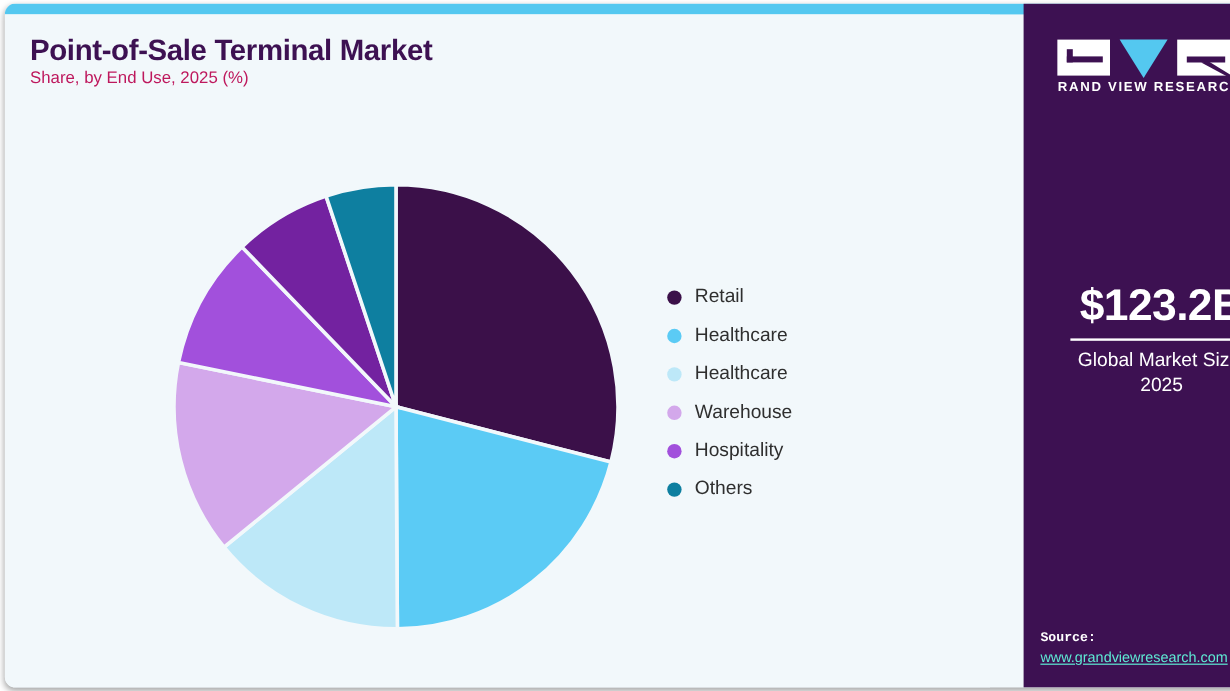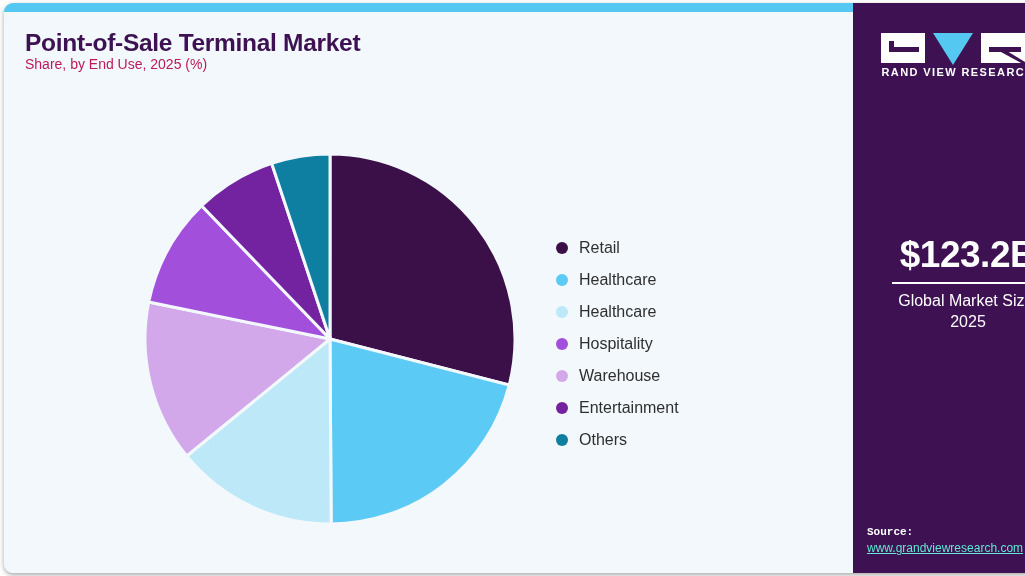--- a/index.html
+++ b/index.html
@@ -194,30 +194,26 @@
           </div>
           <div class="legend-item">
             <span class="legend-dot" style="background: rgb(91, 203, 245);"></span>
             <span class="legend-label">Healthcare</span>
           </div>
           <div class="legend-item">
             <span class="legend-dot" style="background: rgb(189, 232, 248);"></span>
             <span class="legend-label">Healthcare</span>
           </div>
           <div class="legend-item">
+            <span class="legend-dot" style="background: rgb(211, 168, 235);"></span>
+            <span class="legend-label">Warehouse</span>
+          </div>
+          <div class="legend-item">
             <span class="legend-dot" style="background: rgb(162, 80, 220);"></span>
             <span class="legend-label">Hospitality</span>
-          </div>
-          <div class="legend-item">
-            <span class="legend-dot" style="background: rgb(211, 168, 235);"></span>
-            <span class="legend-label">Warehouse</span>
-          </div>
-          <div class="legend-item">
-            <span class="legend-dot" style="background: rgb(115, 34, 160);"></span>
-            <span class="legend-label">Entertainment</span>
           </div>
           <div class="legend-item">
             <span class="legend-dot" style="background: rgb(14, 127, 160);"></span>
             <span class="legend-label">Others</span>
           </div>
         </div>
 
     </div>
 
     <div class="sidebar">

